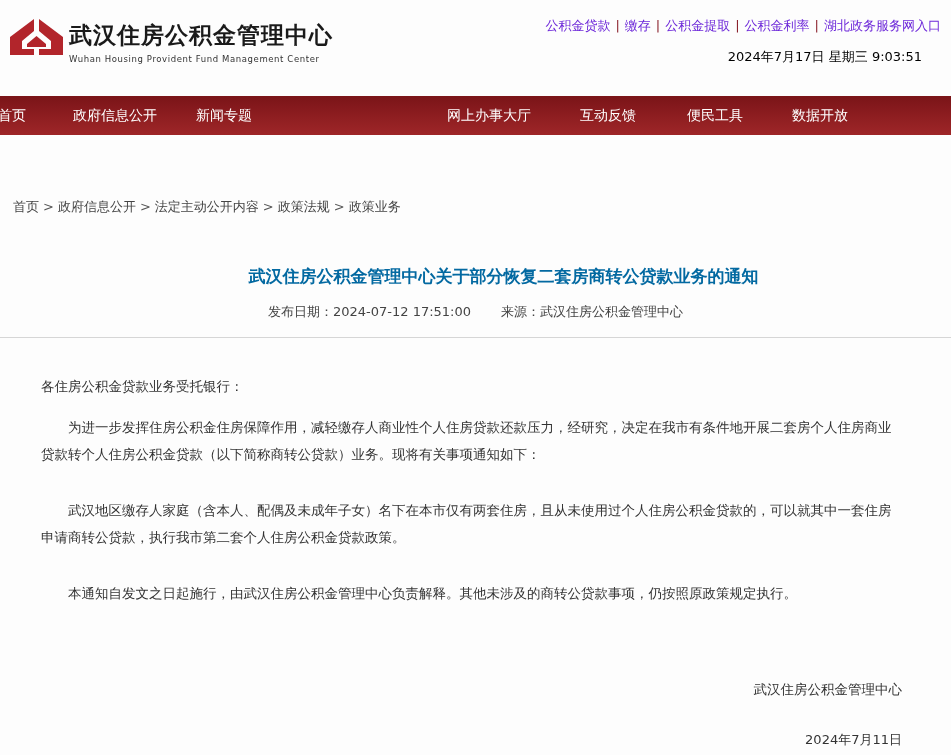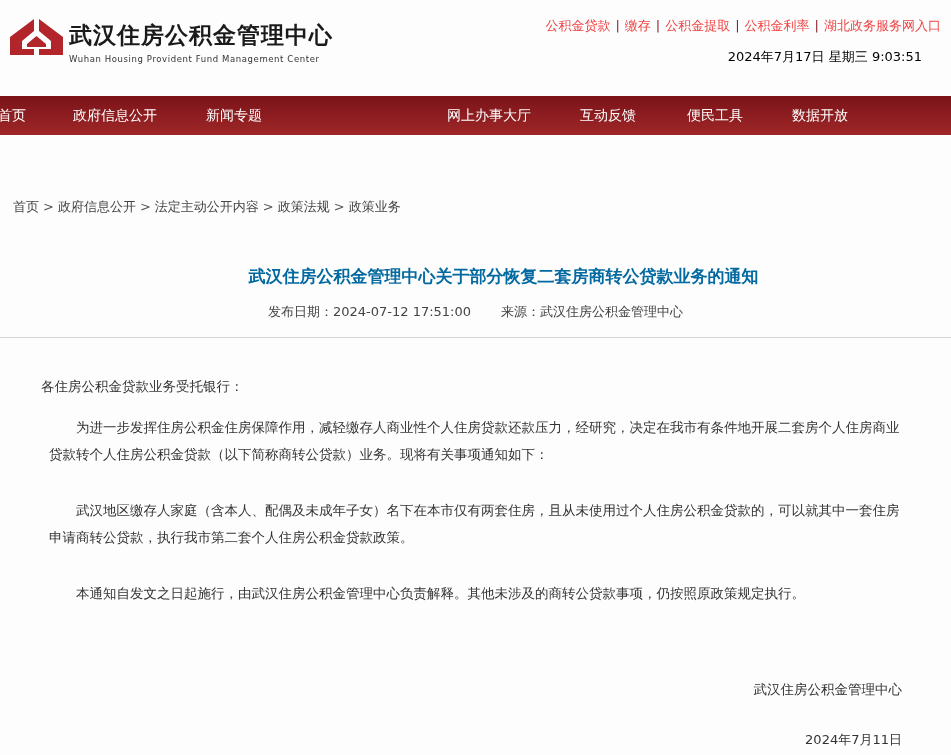--- a/index.html
+++ b/index.html
@@ -7,40 +7,40 @@
     body { font-family: "DejaVu Sans", "Liberation Sans", sans-serif; color: #333; position: relative; }
 
     .header { position: absolute; left: 0; top: 0; width: 951px; height: 95px; background: #fdfdfd; }
     .logo { position: absolute; left: 8px; top: 17px; display: flex; align-items: flex-start; }
     .logo-mark { width: 57px; height: 40px; }
     .logo-text { margin-left: 4px; margin-top: 6px; }
     .logo-cn { font-size: 23px; font-weight: bold; color: #1a1a1a; letter-spacing: 1px; line-height: 24px; font-family: "DejaVu Sans", sans-serif; }
     .logo-en { font-size: 8.5px; color: #333; letter-spacing: 0.6px; line-height: 10px; margin-top: 7px; font-family: "DejaVu Sans", sans-serif; }
 
     .toplinks { position: absolute; right: 10px; top: 17px; font-size: 13px; color: #8a1f2a; white-space: nowrap; }
-    .toplinks a { color: #ef4444; text-decoration: none; }
+    .toplinks a { color: #6d28d9; text-decoration: none; }
     .toplinks .sep { color: #8a1f2a; margin: 0 5px; }
     .datetime { position: absolute; right: 29px; top: 48px; font-size: 13px; color: #000000; }
 
     .nav { position: absolute; left: 0; top: 96px; width: 951px; height: 39px;
            background: linear-gradient(to bottom, #7a1418 0%, #8d1d20 50%, #9e2628 100%); }
     .nav-item { position: absolute; top: 0; height: 39px; line-height: 39px; font-size: 14px; color: #fff; white-space: nowrap; cursor: pointer; }
 
     .breadcrumb { position: absolute; left: 13px; top: 198px; font-size: 13px; color: #444; white-space: nowrap; }
     .breadcrumb .arrow { margin: 0 4px; color: #555; }
 
     .title { position: absolute; left: 0; width: 951px; top: 265px; text-align: center; font-size: 17px; font-weight: bold; color: #0369a1; margin-left: 28px; }
     .meta { position: absolute; left: 0; width: 951px; top: 303px; text-align: center; font-size: 13px; color: #444; white-space: nowrap; }
     .meta .gap { display: inline-block; width: 30px; }
     .divider { position: absolute; left: 0; top: 337px; width: 951px; height: 1px; background: #d6d6d6; }
 
     .content { position: absolute; left: 41px; top: 360px; width: 870px; font-size: 13.5px; color: #333; line-height: 27px; }
     .content p { margin: 0; }
     .greet { position: absolute; left: 0; top: 13px; }
-    .para { position: absolute; left: 8px; width: 858px; text-indent: 27px; }
+    .para { position: absolute; left: 0; width: 858px; text-indent: 27px; }
     .sign { position: absolute; right: 49px; top: 680px; font-size: 13.5px; color: #333; }
     .sign-date { position: absolute; right: 49px; top: 732px; font-size: 13px; color: #333; }
   </style>
 </head>
 <body>
 
 <div class="header">
   <div class="logo">
     <svg class="logo-mark" viewBox="0 0 57 40">
       <path d="M26 2 L2 20 L2 38 L26 38 L26 32 L14 32 L14 24 L26 14 Z" fill="#b2252b"></path>
@@ -55,21 +55,21 @@
 
   <div class="toplinks">
     <a href="#">公积金贷款</a><span class="sep">|</span><a href="#">缴存</a><span class="sep">|</span><a href="#">公积金提取</a><span class="sep">|</span><a href="#">公积金利率</a><span class="sep">|</span><a href="#">湖北政务服务网入口</a>
   </div>
   <div class="datetime">2024年7月17日 星期三 9:03:51</div>
 </div>
 
 <div class="nav">
   <div class="nav-item" style="left:-2px">首页</div>
   <div class="nav-item" style="left:73px">政府信息公开</div>
-  <div class="nav-item" style="left:206px">新闻专题</div>
+  <div class="nav-item" style="left:196px">新闻专题</div>
   <div class="nav-item" style="left:447px">网上办事大厅</div>
   <div class="nav-item" style="left:580px">互动反馈</div>
   <div class="nav-item" style="left:687px">便民工具</div>
   <div class="nav-item" style="left:792px">数据开放</div>
 </div>
 
 <div class="breadcrumb">
   <span>首页</span><span class="arrow">&gt;</span><span>政府信息公开</span><span class="arrow">&gt;</span><span>法定主动公开内容</span><span class="arrow">&gt;</span><span>政策法规</span><span class="arrow">&gt;</span><span>政策业务</span>
 </div>
 

